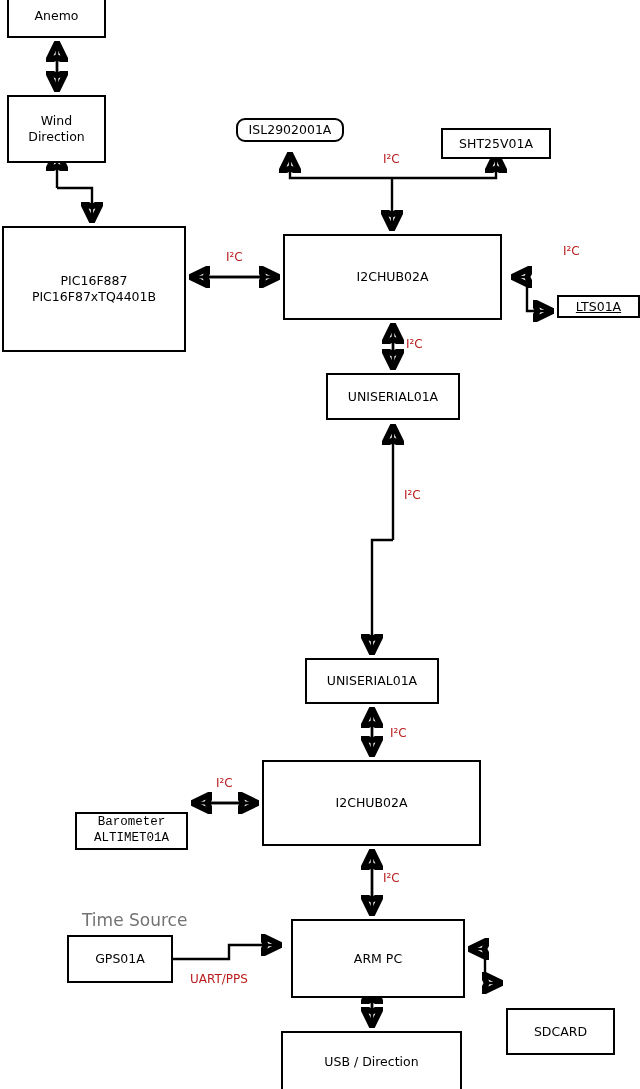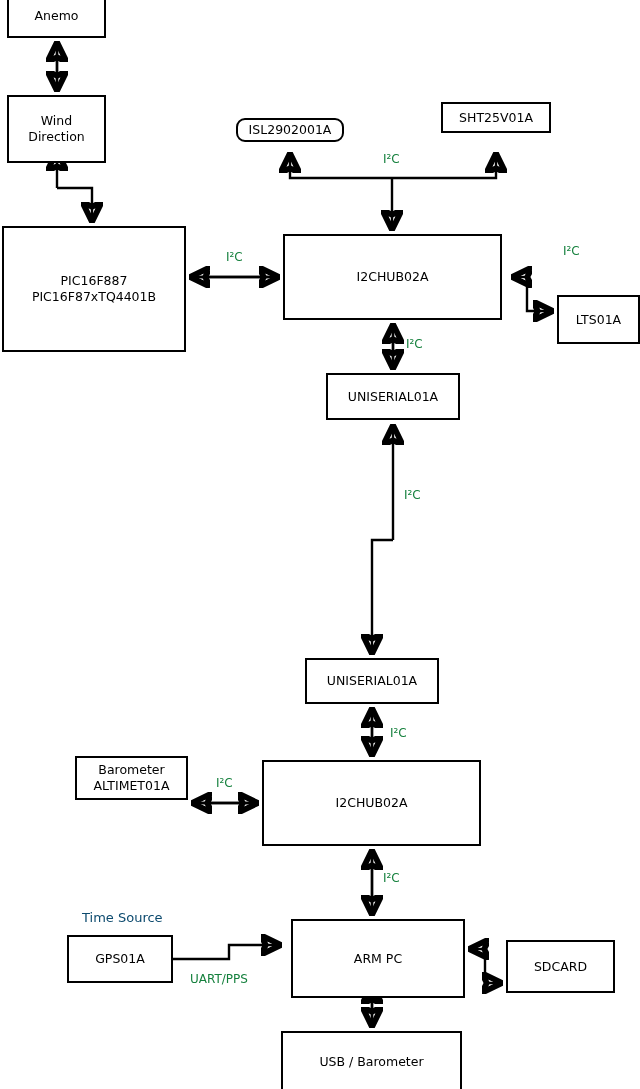--- a/index.html
+++ b/index.html
@@ -2,22 +2,22 @@
 <html><head>
 <meta charset="utf-8">
 <style>
   html,body{margin:0;padding:0;background:#ffffff;}
   #canvas{position:relative;width:640px;height:1089px;background:#ffffff;
           font-family:"DejaVu Sans","Liberation Sans",sans-serif;overflow:hidden;}
   .node{position:absolute;box-sizing:border-box;border:2px solid #000000;background:#ffffff;
         display:flex;align-items:center;justify-content:center;text-align:center;
         font-size:12.5px;color:#000000;line-height:1.25;padding:2px 4px;}
   .node span{display:block;white-space:pre-line;}
-  .edge-label{position:absolute;font-size:12px;color:#15803d;white-space:nowrap;}
-  .free-label{position:absolute;font-size:13px;color:#0c4a6e;white-space:nowrap;}
+  .edge-label{position:absolute;font-size:12px;color:#b91c1c;white-space:nowrap;}
+  .free-label{position:absolute;font-size:17px;color:#737373;white-space:nowrap;}
   svg#wires{position:absolute;left:0;top:0;width:640px;height:1089px;overflow:visible;}
   svg#wires path,svg#wires line{stroke:#000000;stroke-width:2.4;fill:none;}
 </style>
 </head>
 <body>
 
 <div id="canvas">
 
   <svg id="wires" viewBox="0 0 640 1089">
     <defs>
@@ -99,53 +99,53 @@
     <span>Wind
 Direction</span>
   </div>
   <div class="node" id="n-pic" style="left: 2px; top: 226px; width: 184px; height: 126px;">
     <span>PIC16F887
 PIC16F87xTQ4401B</span>
   </div>
   <div class="node" id="n-isl" style="left: 236px; top: 118px; width: 108px; height: 24px; border-radius: 9px;">
     <span>ISL2902001A</span>
   </div>
-  <div class="node" id="n-sht" style="left: 441px; top: 102px; width: 110px; height: 31px;">
+  <div class="node" id="n-sht" style="left: 441px; top: 128px; width: 110px; height: 31px;">
     <span>SHT25V01A</span>
   </div>
   <div class="node" id="n-hub_top" style="left: 283px; top: 234px; width: 219px; height: 86px;">
     <span>I2CHUB02A</span>
   </div>
-  <div class="node" id="n-lts" style="left: 557px; top: 295px; width: 83px; height: 49px;">
+  <div class="node" id="n-lts" style="left: 557px; top: 295px; width: 83px; height: 23px; text-decoration: underline;">
     <span>LTS01A</span>
   </div>
   <div class="node" id="n-uniserial_1" style="left: 326px; top: 373px; width: 134px; height: 47px;">
     <span>UNISERIAL01A</span>
   </div>
   <div class="node" id="n-uniserial_2" style="left: 305px; top: 658px; width: 134px; height: 46px;">
     <span>UNISERIAL01A</span>
   </div>
-  <div class="node" id="n-barometer" style="left: 75px; top: 756px; width: 113px; height: 44px;">
+  <div class="node" id="n-barometer" style="left: 75px; top: 812px; width: 113px; height: 38px; font-family: Liberation Mono, monospace;">
     <span>Barometer
 ALTIMET01A</span>
   </div>
   <div class="node" id="n-hub_bottom" style="left: 262px; top: 760px; width: 219px; height: 86px;">
     <span>I2CHUB02A</span>
   </div>
   <div class="node" id="n-gps" style="left: 67px; top: 935px; width: 106px; height: 48px;">
     <span>GPS01A</span>
   </div>
   <div class="node" id="n-arm_pc" style="left: 291px; top: 919px; width: 174px; height: 79px;">
     <span>ARM PC</span>
   </div>
-  <div class="node" id="n-sdcard" style="left: 506px; top: 940px; width: 109px; height: 53px;">
+  <div class="node" id="n-sdcard" style="left: 506px; top: 1008px; width: 109px; height: 47px;">
     <span>SDCARD</span>
   </div>
   <div class="node" id="n-usb_eth" style="left: 281px; top: 1031px; width: 181px; height: 62px;">
-    <span>USB / Barometer</span>
+    <span>USB / Direction</span>
   </div>
 
   <div class="edge-label" id="e-0" style="left: 226px; top: 250px;">I²C</div>
   <div class="edge-label" id="e-1" style="left: 383px; top: 152px;">I²C</div>
   <div class="edge-label" id="e-2" style="left: 563px; top: 244px;">I²C</div>
   <div class="edge-label" id="e-3" style="left: 406px; top: 337px;">I²C</div>
   <div class="edge-label" id="e-4" style="left: 404px; top: 488px;">I²C</div>
   <div class="edge-label" id="e-5" style="left: 390px; top: 726px;">I²C</div>
   <div class="edge-label" id="e-6" style="left: 216px; top: 776px;">I²C</div>
   <div class="edge-label" id="e-7" style="left: 383px; top: 871px;">I²C</div>

